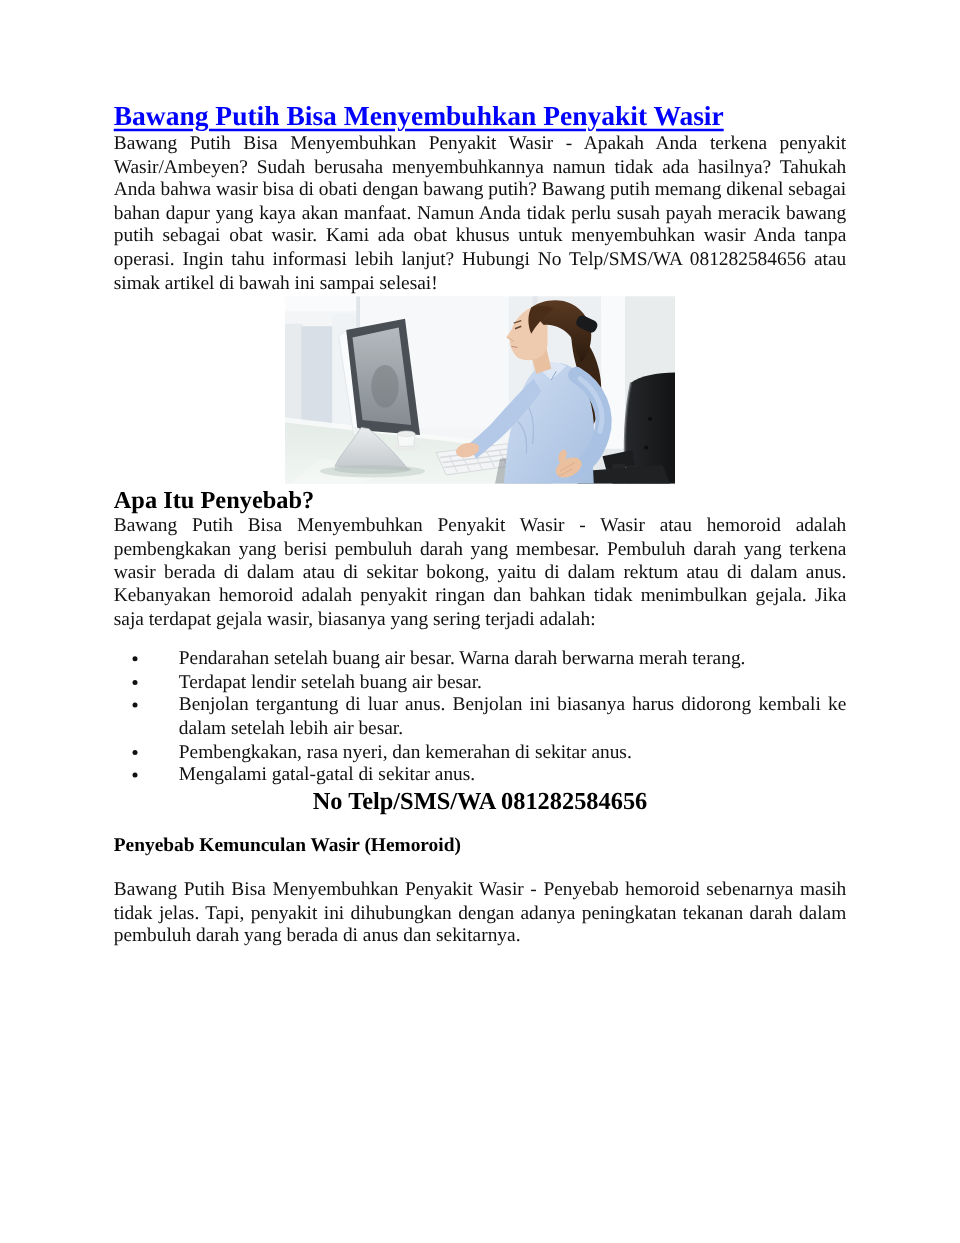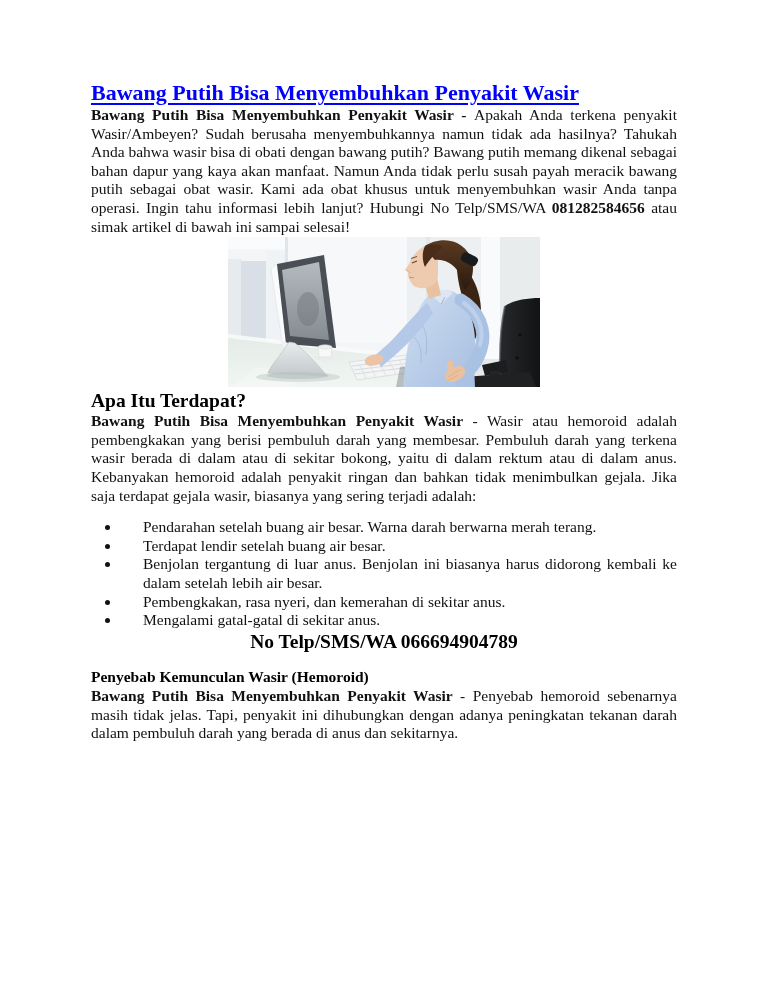--- a/index.html
+++ b/index.html
@@ -10,29 +10,29 @@
   }
   .content{padding:0 91px;}
   .doc-title{
     margin:80px 0 0 0;font-size:22px;line-height:26px;font-weight:bold;
     color:#0101fe;text-decoration:underline;text-decoration-thickness:2px;
     text-underline-offset:3px;display:inline-block;
   }
   .title-row{margin:0;padding:0;line-height:0;}
   p.bodytext{font-size:15.5px;line-height:18.6px;text-align:justify;margin:0;}
   .para1{margin-top:16px;}
-  b{font-weight:bold;}
+  b{font-weight:normal;}
   figure.photo-wrap{margin:1px 0 0 0;padding:0;text-align:center;}
   figure.photo-wrap svg{display:block;margin:0 auto;}
   h2.sec-heading{font-size:19.5px;line-height:23px;font-weight:bold;margin:2px 0 0 0;color:#000;}
   ul.symptoms{margin:13px 0 0 0;padding:0 0 0 30px;font-size:15.5px;line-height:18.6px;list-style:disc outside;}
   ul.symptoms li{padding-left:22px;text-align:justify;}
   .para3{margin-top:5px;}
   .cta{font-size:19.5px;line-height:24.5px;font-weight:bold;text-align:center;margin:0;color:#000;}
-  h3.sub-heading{font-size:15.5px;line-height:20px;font-weight:bold;margin:13px 0 0 0;color:#000;}
+  h3.sub-heading{font-size:15.5px;line-height:20px;font-weight:bold;margin:13px 0 16px 0;color:#000;}
   .para5{margin-top:11px;}
 </style>
 </head>
 <body>
 
 <div class="page">
   <div class="content">
 
     <p class="title-row"><a class="doc-title" href="#">Bawang Putih Bisa Menyembuhkan Penyakit Wasir</a></p>
 
@@ -143,33 +143,33 @@
           <rect x="233" y="17" width="17" height="10" rx="4" fill="#191a1c" transform="rotate(26 241 22)"></rect>
           <path d="M 233,63 C 250,73 259,93 253,112 C 249,125 241,135 231,140" stroke="#a9c2e3" stroke-width="13" fill="none" stroke-linecap="round"></path>
           <path d="M 236,66 C 250,76 257,92 252,108" stroke="#c2d5ee" stroke-width="4" fill="none" opacity="0.8" stroke-linecap="round"></path>
           <ellipse cx="227" cy="137" rx="11" ry="7" fill="#eac09f" transform="rotate(-28 227 137)"></ellipse>
           <ellipse cx="222" cy="128" rx="3" ry="5.5" fill="#eac09f" transform="rotate(18 222 128)"></ellipse>
           <path d="M 220,140 L 232,133 M 219,144 L 230,138" stroke="#d8a987" stroke-width="0.8" opacity="0.8"></path>
         </g>
       </svg>
     </figure>
 
-    <h2 class="sec-heading">Apa Itu Terdapat?</h2>
+    <h2 class="sec-heading">Apa Itu Penyebab?</h2>
 
     <p class="bodytext"><b>Bawang Putih Bisa Menyembuhkan Penyakit Wasir</b><span> - </span><span>Wasir atau hemoroid adalah pembengkakan yang berisi pembuluh darah yang membesar. Pembuluh darah yang terkena wasir berada di dalam atau di sekitar bokong, yaitu di dalam rektum atau di dalam anus. Kebanyakan hemoroid adalah penyakit ringan dan bahkan tidak menimbulkan gejala. Jika saja terdapat gejala wasir, biasanya yang sering terjadi adalah:</span></p>
 
     <ul class="symptoms">
       <li>Pendarahan setelah buang air besar. Warna darah berwarna merah terang.</li>
       <li>Terdapat lendir setelah buang air besar.</li>
       <li>Benjolan tergantung di luar anus. Benjolan ini biasanya harus didorong kembali ke dalam setelah lebih air besar.</li>
       <li>Pembengkakan, rasa nyeri, dan kemerahan di sekitar anus.</li>
       <li>Mengalami gatal-gatal di sekitar anus.</li>
     </ul>
 
 
-    <p class="cta">No Telp/SMS/WA 066694904789</p>
+    <p class="cta">No Telp/SMS/WA 081282584656</p>
 
     <h3 class="sub-heading">Penyebab Kemunculan Wasir (Hemoroid)</h3>
 
     <p class="bodytext para5"><b>Bawang Putih Bisa Menyembuhkan Penyakit Wasir</b><span> - </span><span>Penyebab hemoroid sebenarnya masih tidak jelas. Tapi, penyakit ini dihubungkan dengan adanya peningkatan tekanan darah dalam pembuluh darah yang berada di anus dan sekitarnya.</span></p>
 
   </div>
 </div>
 
 </body></html>

